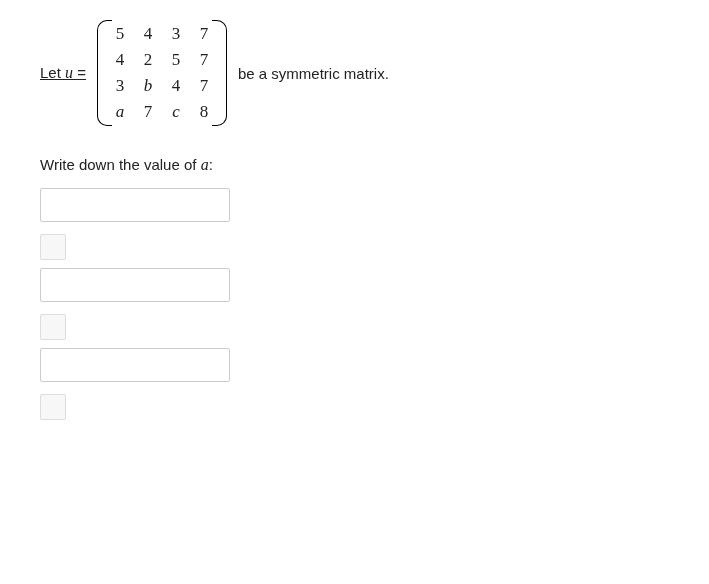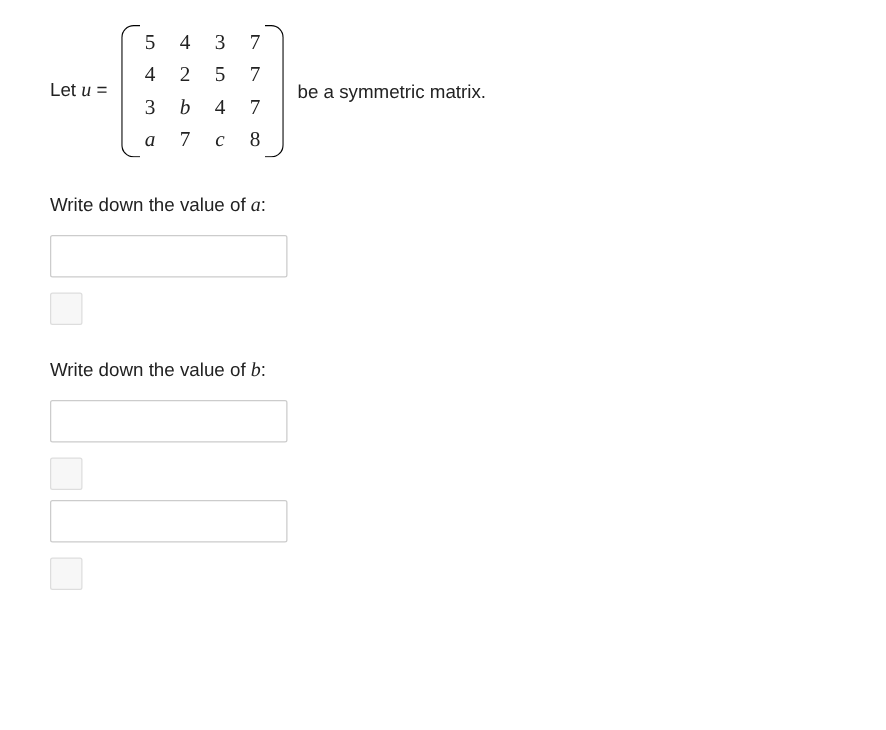--- a/index.html
+++ b/index.html
@@ -14,20 +14,21 @@
       width: 709px;
     }
     .intro {
       display: flex;
       align-items: center;
       gap: 8px;
       margin-bottom: 30px;
     }
     .let-u {
       white-space: nowrap;
+      text-decoration: underline;
     }
     .matrix {
       display: flex;
       align-items: stretch;
     }
     .paren {
       width: 14px;
       position: relative;
     }
     .paren::before {
@@ -135,23 +136,20 @@
 
 <div class="block">
   <div class="prompt">
     <span>Write down the value of </span><span class="inline-var">a</span><span>:</span>
   </div>
   <input type="text" class="answer-input" style="">
   <div class="small-box"></div>
 </div>
 
 <div class="block">
-  <div class="prompt">
-    <span>Write down the value of </span><span class="inline-var">b</span><span>:</span>
-  </div>
   <input type="text" class="answer-input" style="">
   <div class="small-box"></div>
 </div>
 
 <div class="block">
   <input type="text" class="answer-input" style="">
   <div class="small-box"></div>
 </div>
 
 </body></html>

